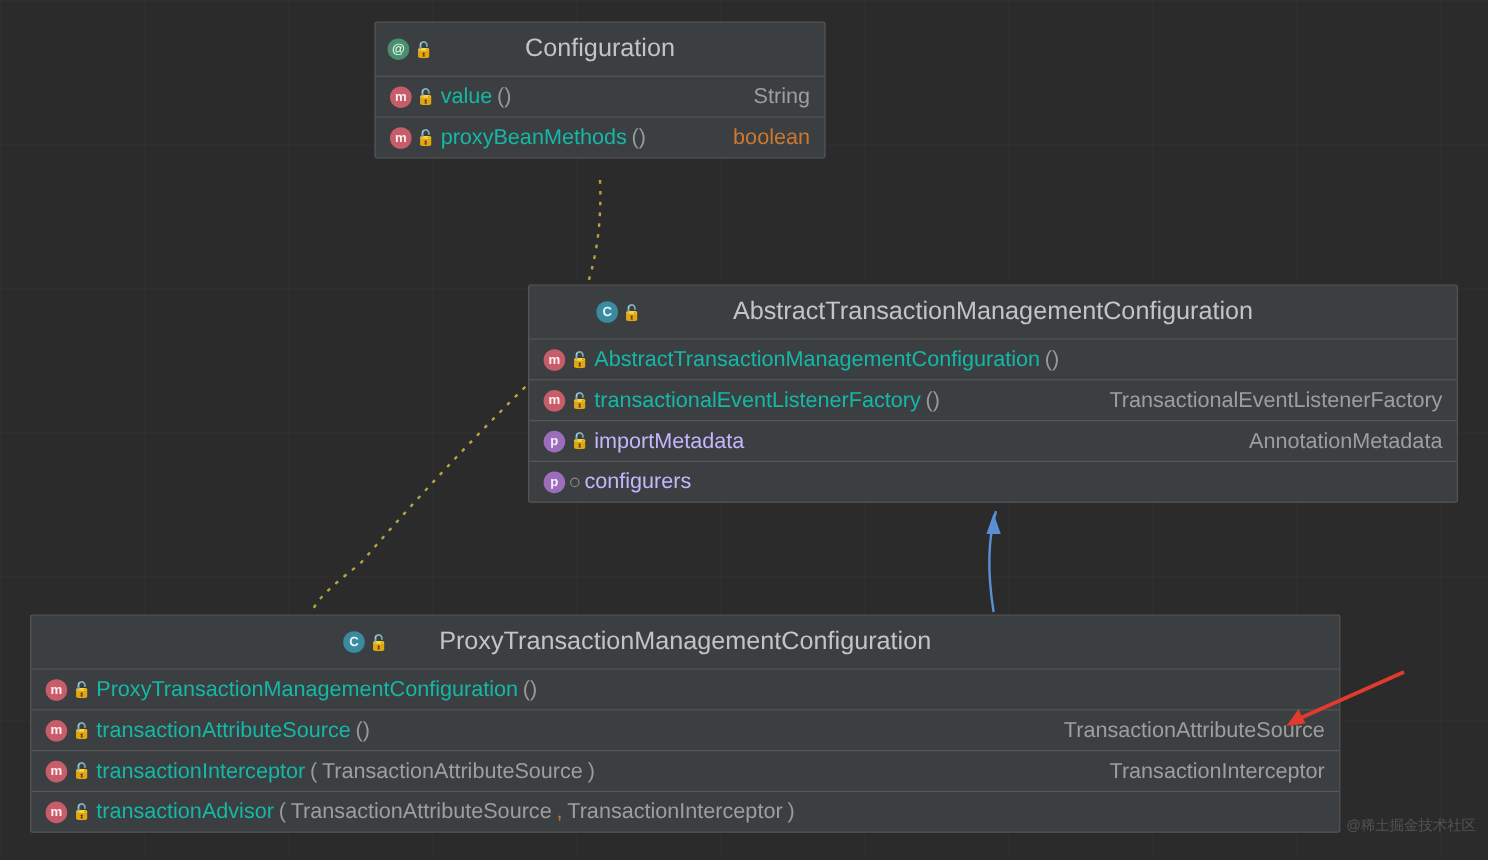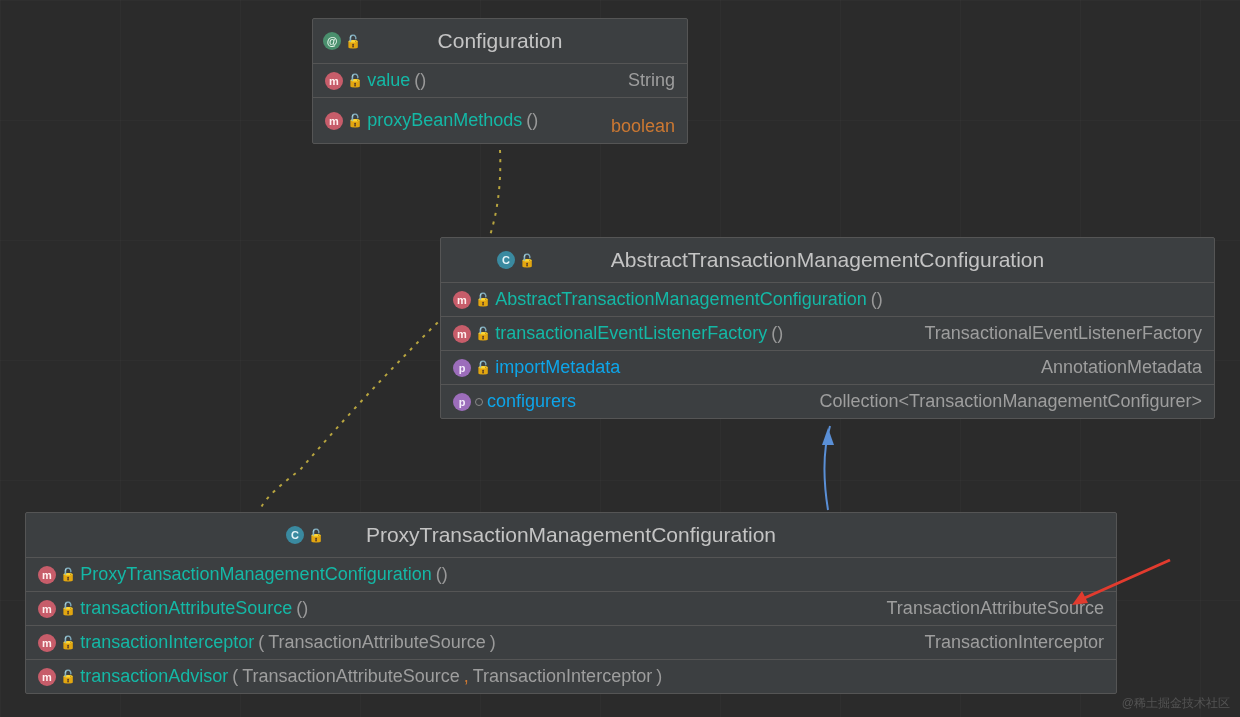--- a/index.html
+++ b/index.html
@@ -41,25 +41,25 @@
 .row {
   display: flex;
   align-items: center;
   padding: 6px 12px;
   border-bottom: 1px solid #555;
   font-size: 18px;
   gap: 4px;
 }
 .row:last-child { border-bottom: none; }
 .member-name { color: #14b8a6; }
-.member-name.prop { color: #0ea5e9; }
+.member-name.prop { color: #c4b5fd; }
 .paren { color: #999; }
 .params { color: #9e9e9e; }
 .ret { color: #9e9e9e; margin-left: auto; }
-.ret.kw { color: #cc7832; margin-top: 12px; }
+.ret.kw { color: #cc7832; }
 .comma { color: #cc7832; }
 .badge {
   display: inline-flex;
   width: 18px;
   height: 18px;
   border-radius: 50%;
   align-items: center;
   justify-content: center;
   font-size: 11px;
   font-weight: bold;
@@ -74,21 +74,21 @@
   width: 8px; height: 8px; border-radius: 50%;
   border: 1.5px solid #888; display: inline-block;
 }
 .arrow-overlay {
   position: absolute;
   pointer-events: none;
 }
 .watermark {
   position: absolute;
   right: 10px;
-  bottom: 5px;
+  bottom: 20px;
   color: rgba(200,200,200,0.25);
   font-size: 12px;
 }
 </style>
 </head>
 <body>
 
 <svg class="arrow-overlay" style="left:0; top:0;" width="1240" height="717">
   <path d="M 500 150 Q 505 260 430 330 Q 360 400 300 470 Q 260 500 260 512" stroke="#b8a53f" stroke-width="2" stroke-dasharray="3 6" fill="none"></path>
   <path d="M 830 426 Q 820 460 828 510" stroke="#5a8fd6" stroke-width="2" fill="none"></path>
@@ -143,21 +143,20 @@
   <div class="row">
     <span class="badge badge-p">p</span>
     <span class="lock-icon">🔓</span>
     <span class="member-name prop">importMetadata</span>
     <span class="ret">AnnotationMetadata</span>
   </div>
   <div class="row">
     <span class="badge badge-p">p</span>
     <span class="small-circle"></span>
     <span class="member-name prop">configurers</span>
-    <span class="ret">Collection&lt;TransactionManagementConfigurer&gt;</span>
   </div>
 </div>
 
 <div class="uml-box" style="left:25px; top:512px; width:1092px;">
   <div class="uml-header">
     <span class="hdr-icons" style="left:260px;">
       <span class="badge badge-c">C</span>
       <span class="lock-icon">🔓</span>
     </span>
     <span>ProxyTransactionManagementConfiguration</span>

